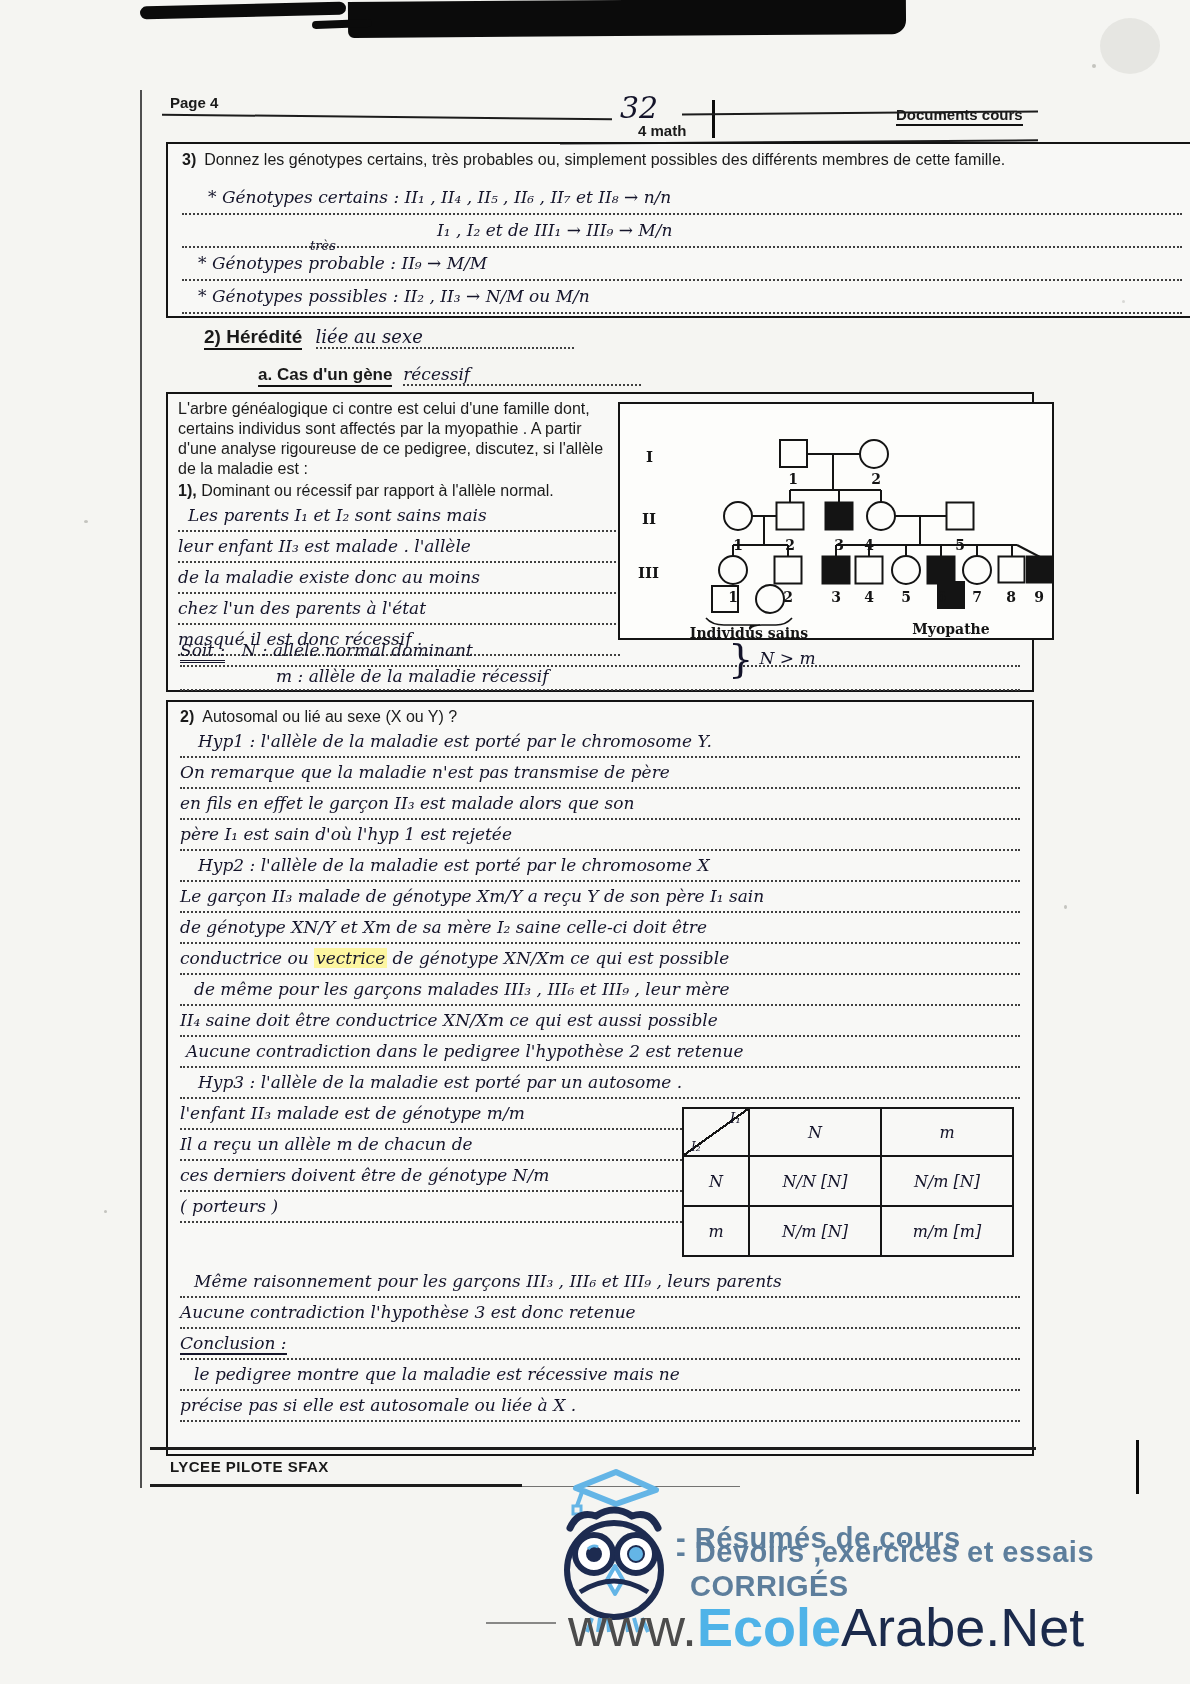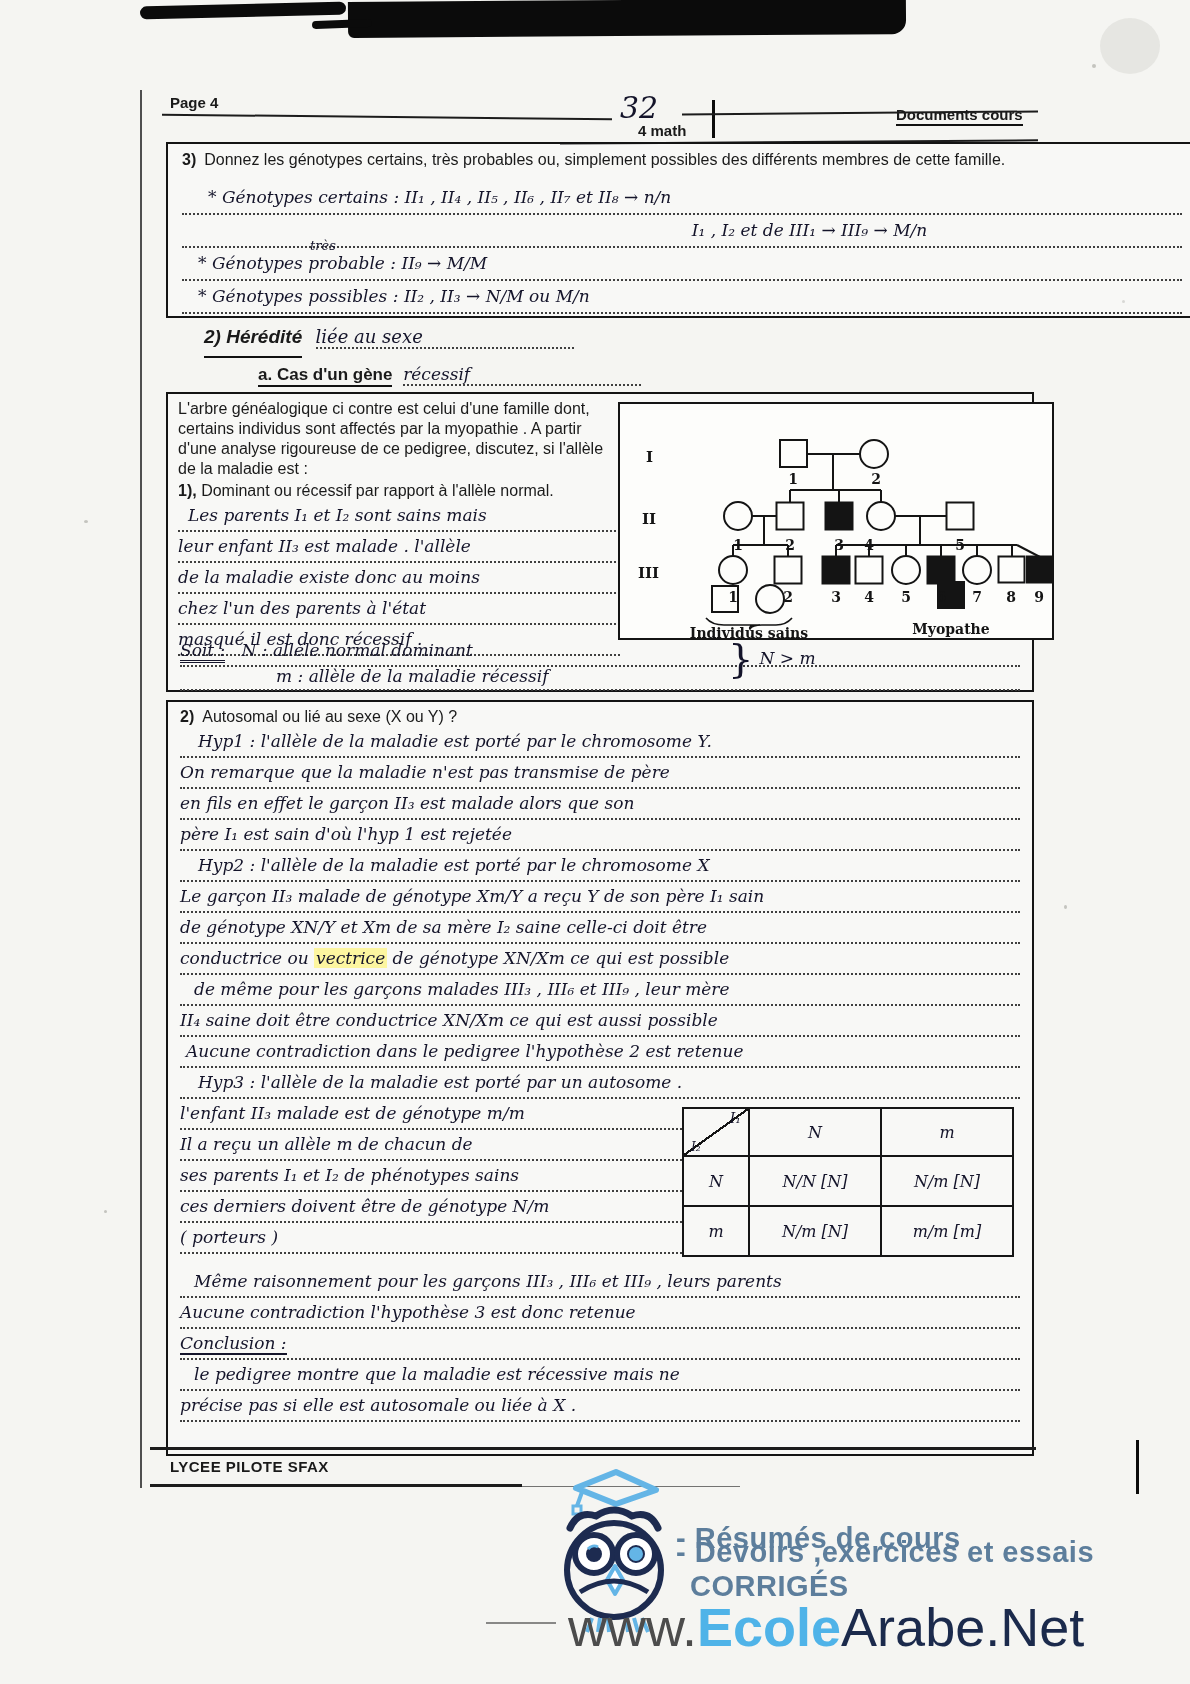--- a/index.html
+++ b/index.html
@@ -24,21 +24,21 @@
   .frame{border:2.5px solid #141414;background:rgba(255,255,255,.35);}
   .q-title{font-size:16px;line-height:20px;}
   .q-num{font-weight:bold;margin-right:8px;}
 
   .hwline{font-size:17px;line-height:29px;height:29px;border-bottom:2px dotted #3f3f3f;
           white-space:nowrap;overflow:visible;}
   .hwline.tall{line-height:31px;height:31px;}
   .hl-yellow{background:#fdf6a0;padding:0 2px;}
 
   .sec-head{font-size:19px;font-weight:bold;}
-  .sec-head .u{border-bottom:2.5px solid #111;padding-bottom:9px;font-style:italic;}
+  .sec-head .u{border-bottom:2.5px solid #111;padding-bottom:1px;}
   .sub-head{font-size:17px;font-weight:bold;}
   .sub-head .u{border-bottom:2.5px solid #111;padding-bottom:1px;}
   .hw-fill{border-bottom:2px dotted #3f3f3f;display:inline-block;font-weight:normal;}
 
   .para{font-size:16px;line-height:20px;}
 
   
   table.punnett{border-collapse:collapse;}
   table.punnett td{border:2.5px solid #151515;text-align:center;
     font-family:"DejaVu Serif",serif;font-style:italic;font-size:16px;color:#14142a;}
@@ -83,21 +83,21 @@
 <div class="abs doc-label" style="left:896px;top:106px;">Documents cours</div>
 <div class="abs rule" style="left:162px;top:116px;width:450px;transform:rotate(.6deg);"></div>
 <div class="abs rule" style="left:682px;top:112px;width:356px;transform:rotate(-.5deg);"></div>
 <div class="abs rule" style="left:560px;top:141px;width:478px;transform:rotate(-.4deg);"></div>
 
 <div class="abs frame" style="left:166px;top:142px;width:1032px;height:176px;padding:6px 14px;box-sizing:border-box;">
   <div class="q-title">
     <span class="q-num">3)</span><span>Donnez les génotypes certains, très probables ou, simplement possibles des différents membres de cette famille.</span>
   </div>
   <div class="hw hwline tall" style="margin-top:12px;padding-left:26px;">* Génotypes certains : II₁ , II₄ , II₅ , II₆ , II₇ et II₈ → n/n</div>
-  <div class="hw hwline tall" style="padding-left:255px;text-align:center;">I₁ , I₂ et de III₁ → III₉ → M/n</div>
+  <div class="hw hwline tall" style="padding-left:255px;">I₁ , I₂ et de III₁ → III₉ → M/n</div>
   <div class="hw hwline tall" style="padding-left:16px;position:relative;">
     <span class="abs hw" style="left:128px;top:-9px;font-size:13px;line-height:13px;">très</span>
     <span>* Génotypes probable : II₉ → M/M</span>
   </div>
   <div class="hw hwline tall" style="padding-left:16px;">* Génotypes possibles : II₂ , II₃ → N/M ou M/n</div>
 </div>
 
 <div class="abs sec-head" style="left:204px;top:326px;">
   <span class="u"><span>2)</span>&nbsp;<span>Hérédité</span></span>
   <span class="hw hw-fill" style="font-size:18px;width:258px;margin-left:8px;">liée au sexe</span>
@@ -229,21 +229,20 @@
   </div>
   <div class="hw hwline" style="padding-left:14px;">de même pour les garçons malades III₃ , III₆ et III₉ , leur mère</div>
   <div class="hw hwline">II₄ saine doit être conductrice XN/Xm ce qui est aussi possible</div>
   <div class="hw hwline" style="padding-left:6px;">Aucune contradiction dans le pedigree l'hypothèse 2 est retenue</div>
   <div class="hw hwline" style="padding-left:18px;">Hyp3 : l'allèle de la maladie est porté par un autosome .</div>
 
   <div style="display:flex;">
     <div style="width:502px;">
       <div class="hw hwline">l'enfant II₃ malade est de génotype m/m</div>
       <div class="hw hwline">Il a reçu un allèle m de chacun de</div>
-      <div class="hw hwline">ses parents I₁ et I₂ de phénotypes sains</div>
       <div class="hw hwline">ces derniers doivent être de génotype N/m</div>
       <div class="hw hwline">( porteurs )</div>
     </div>
     <div style="padding-top:8px;">
       <table class="punnett">
         <tbody>
             <tr>
           <td class="corner">
             <span class="ct">I₁</span>
             <span class="cb">I₂</span>

